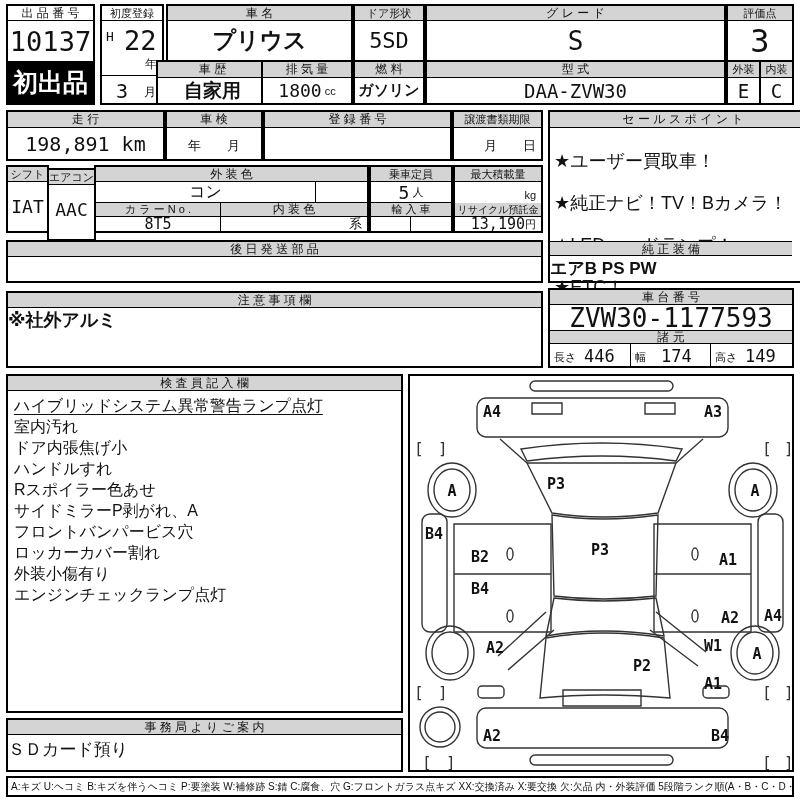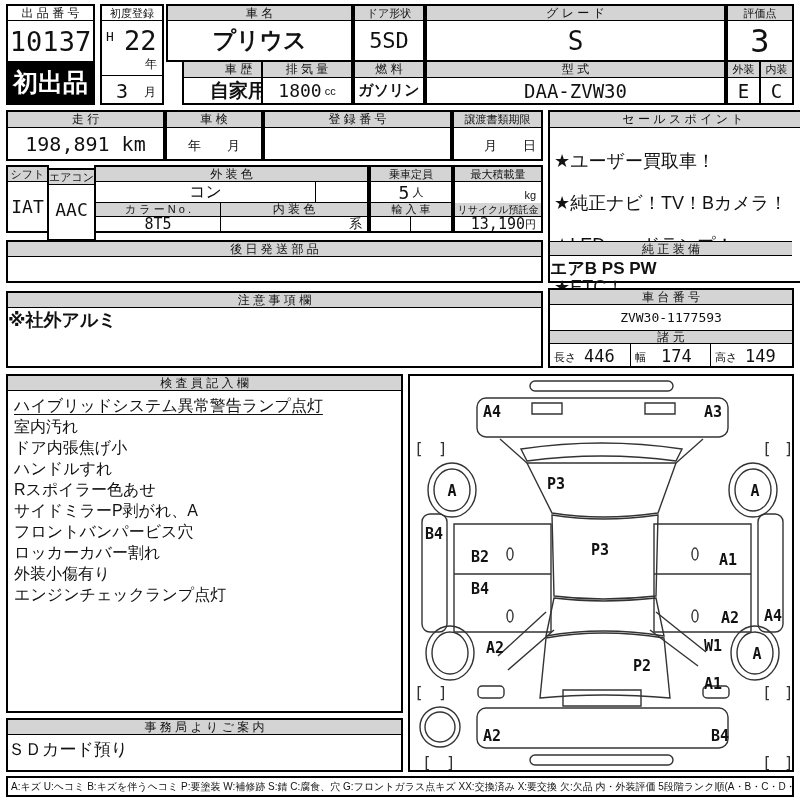--- a/index.html
+++ b/index.html
@@ -48,21 +48,21 @@
       <span class="mono" style="position:absolute;left:14px;top:3px;font-size:20px">3</span>
       <span style="position:absolute;right:6px;bottom:4px;font-size:12px">月</span>
     </div>
   </div>
 
   <div class="box" style="left:166px;top:4px;width:187px;height:58px">
     <div class="hdr" style="height:15px;line-height:14px">車 名</div>
     <div class="v" style="height:39px;font-size:23px;font-weight:bold">プリウス</div>
   </div>
 
-  <div class="box" style="left:182px;top:60px;width:113px;height:45px">
+  <div class="box" style="left:156px;top:60px;width:113px;height:45px">
     <div class="hdr" style="height:16px;line-height:15px">車 歴</div>
     <div class="v" style="height:25px;font-size:19px;font-weight:bold">自家用</div>
   </div>
   <div class="box" style="left:261px;top:60px;width:92px;height:45px">
     <div class="hdr" style="height:16px;line-height:15px">排 気 量</div>
     <div class="v" style="height:25px">
       <span class="mono" style="font-size:18px">1800</span>
       <span class="unit">cc</span>
     </div>
   </div>
@@ -169,21 +169,21 @@
         <div class="sp-item">★純正ナビ！TV！Bカメラ！</div>
         <div class="sp-item">★LEDヘッドランプ！</div>
         <div class="sp-item">★ETC！</div>
       </div>
     <div class="cell hdr" style="left:0;top:129px;width:242px;height:15px;line-height:14px;border-top:1px solid #000">純 正 装 備</div>
     <div class="cell v left" style="left:0;top:144px;width:242px;height:25px;font-size:17px;font-weight:bold">エアB PS PW</div>
   </div>
 
   <div class="box" style="left:548px;top:288px;width:246px;height:80px">
     <div class="hdr" style="height:15px;line-height:14px">車 台 番 号</div>
-    <div class="v mono" style="height:25px;font-size:13px">ZVW30-1177593</div>
+    <div class="v mono" style="height:25px;font-size:26px">ZVW30-1177593</div>
     <div class="cell hdr" style="left:0;top:40px;width:242px;height:14px;line-height:13px;border-top:1px solid #000">諸 元</div>
     <div class="cell" style="left:0;top:54px;width:81px;height:22px;border-right:1px solid #000">
       <span style="position:absolute;left:4px;top:6px;font-size:11px">長さ</span>
       <span class="mono" style="position:absolute;left:34px;top:2px;font-size:17px">446</span>
     </div>
     <div class="cell" style="left:81px;top:54px;width:80px;height:22px;border-right:1px solid #000">
       <span style="position:absolute;left:4px;top:6px;font-size:11px">幅</span>
       <span class="mono" style="position:absolute;left:30px;top:2px;font-size:17px">174</span>
     </div>
     <div class="cell" style="left:161px;top:54px;width:81px;height:22px">

